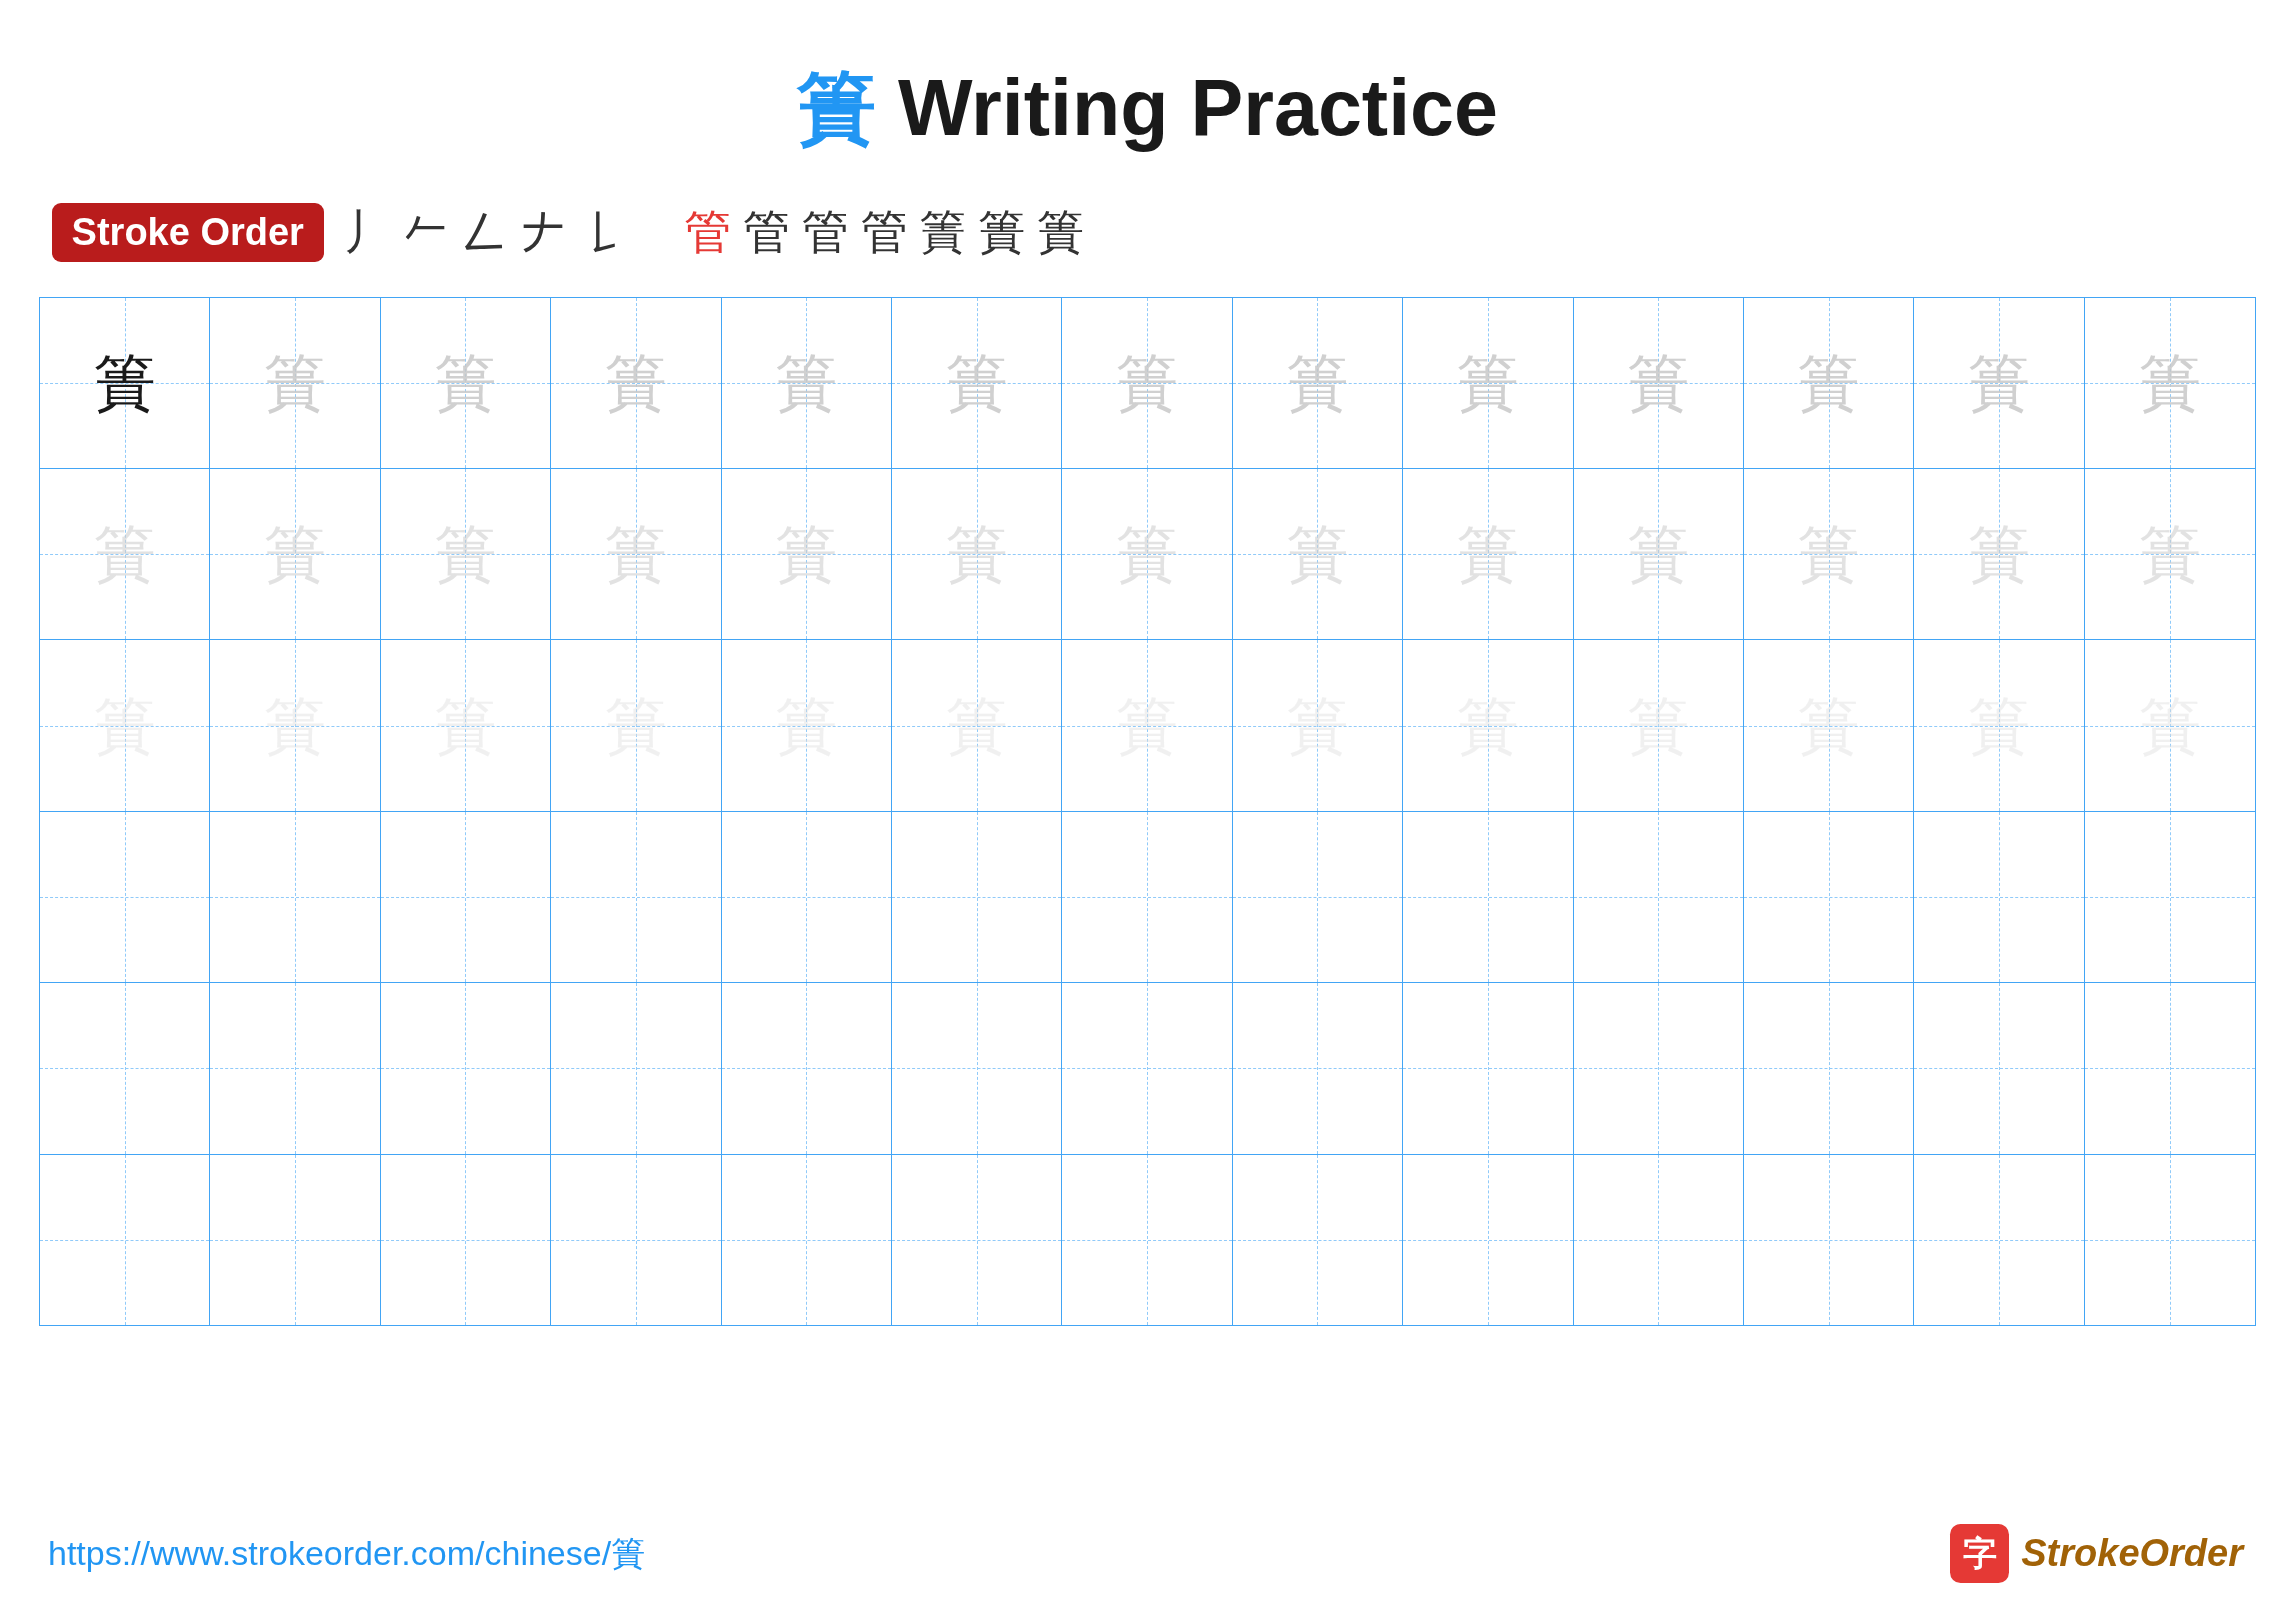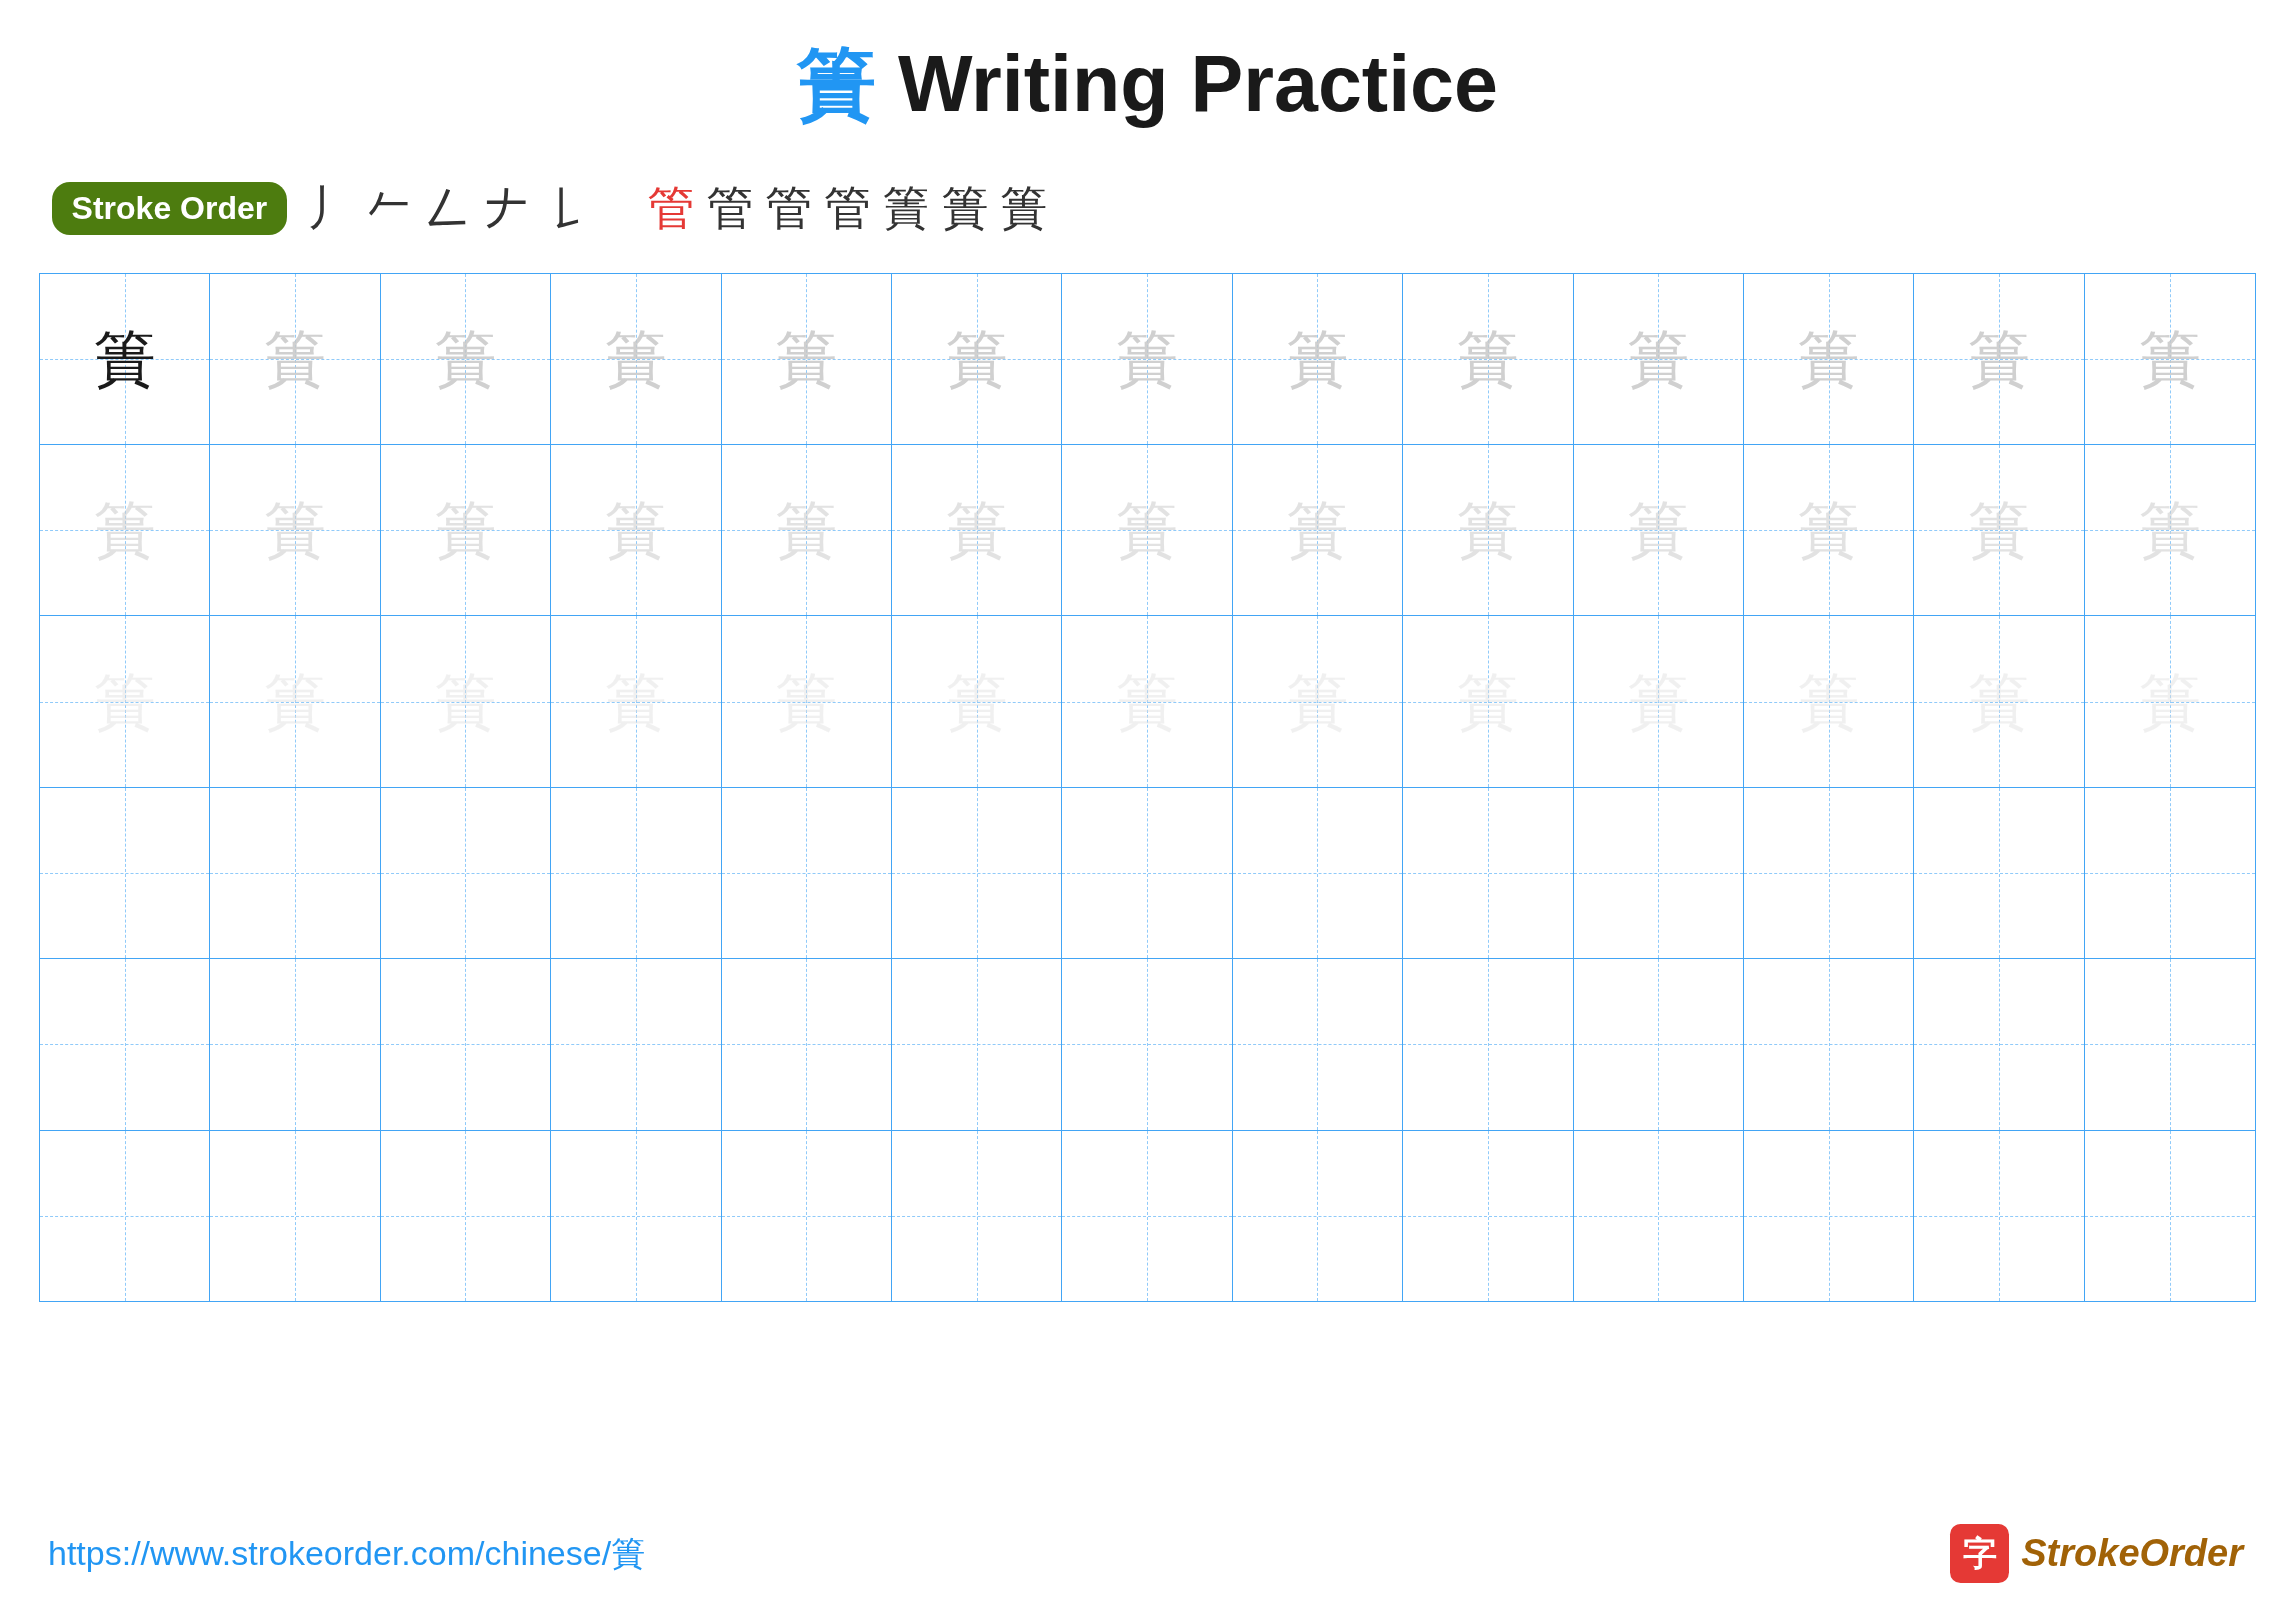--- a/index.html
+++ b/index.html
@@ -7,21 +7,21 @@
       background: #ffffff;
       font-family: Arial, sans-serif;
       width: 2295px;
       height: 1622px;
       position: relative;
       overflow: hidden;
     }
 
     .page-title {
       text-align: center;
-      padding-top: 32px;
+      padding-top: 56px;
       padding-bottom: 26px;
       font-size: 79px;
       font-weight: bold;
     }
 
     .title-char {
       color: #2196F3;
     }
 
     .title-text {
@@ -29,26 +29,26 @@
     }
 
     .stroke-order-row {
       display: flex;
       align-items: center;
       padding: 13px 52px 19.6px 52px;
       gap: 19.6px;
     }
 
     .stroke-order-badge {
-      background: #4d7c0f;
+      background: #b91c1c;
       color: white;
-      font-size: 32px;
+      font-size: 38px;
       font-weight: bold;
       padding: 7.9px 19.6px;
-      border-radius: 18px;
+      border-radius: 9px;
       white-space: nowrap;
     }
 
     .stroke-sequence {
       display: flex;
       align-items: center;
       gap: 11.8px;
       flex-wrap: nowrap;
     }
 

